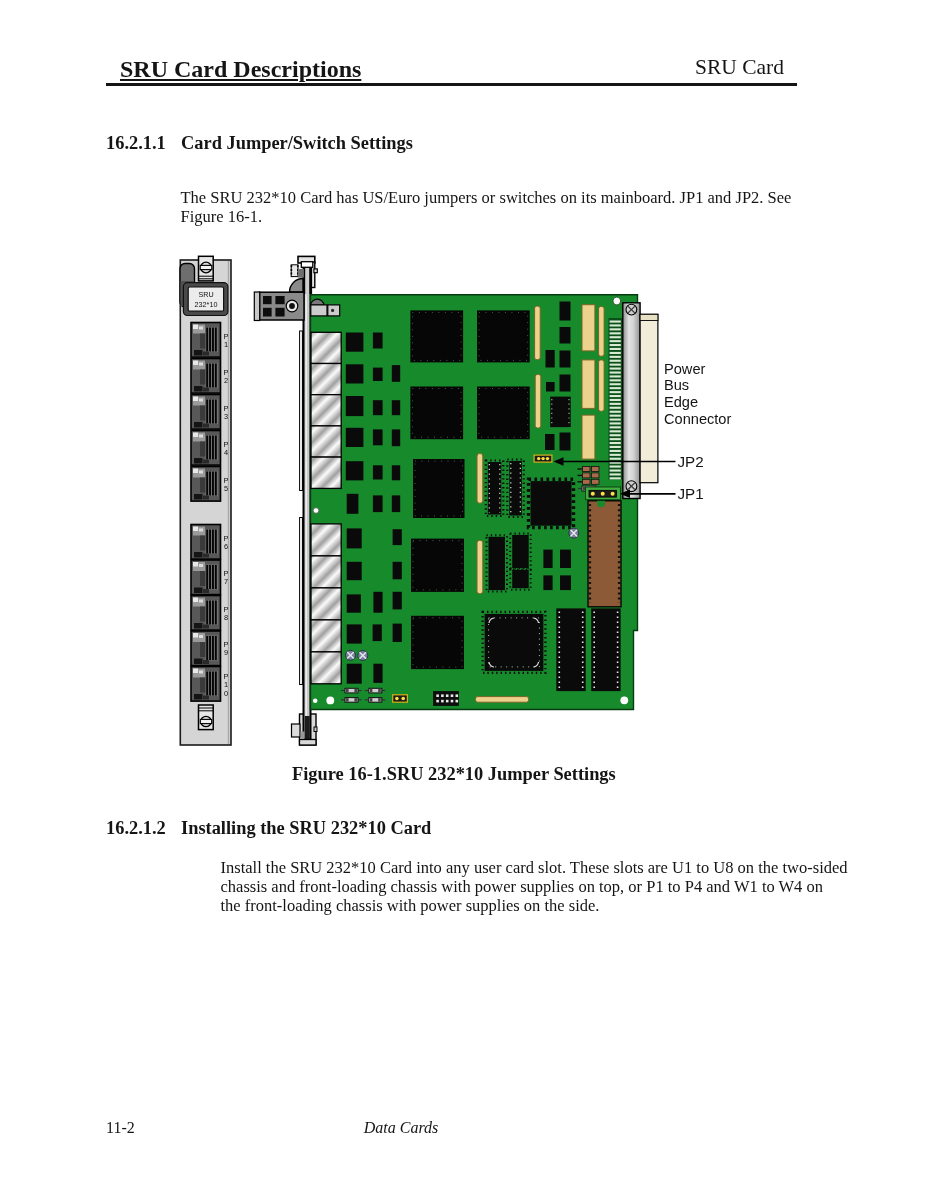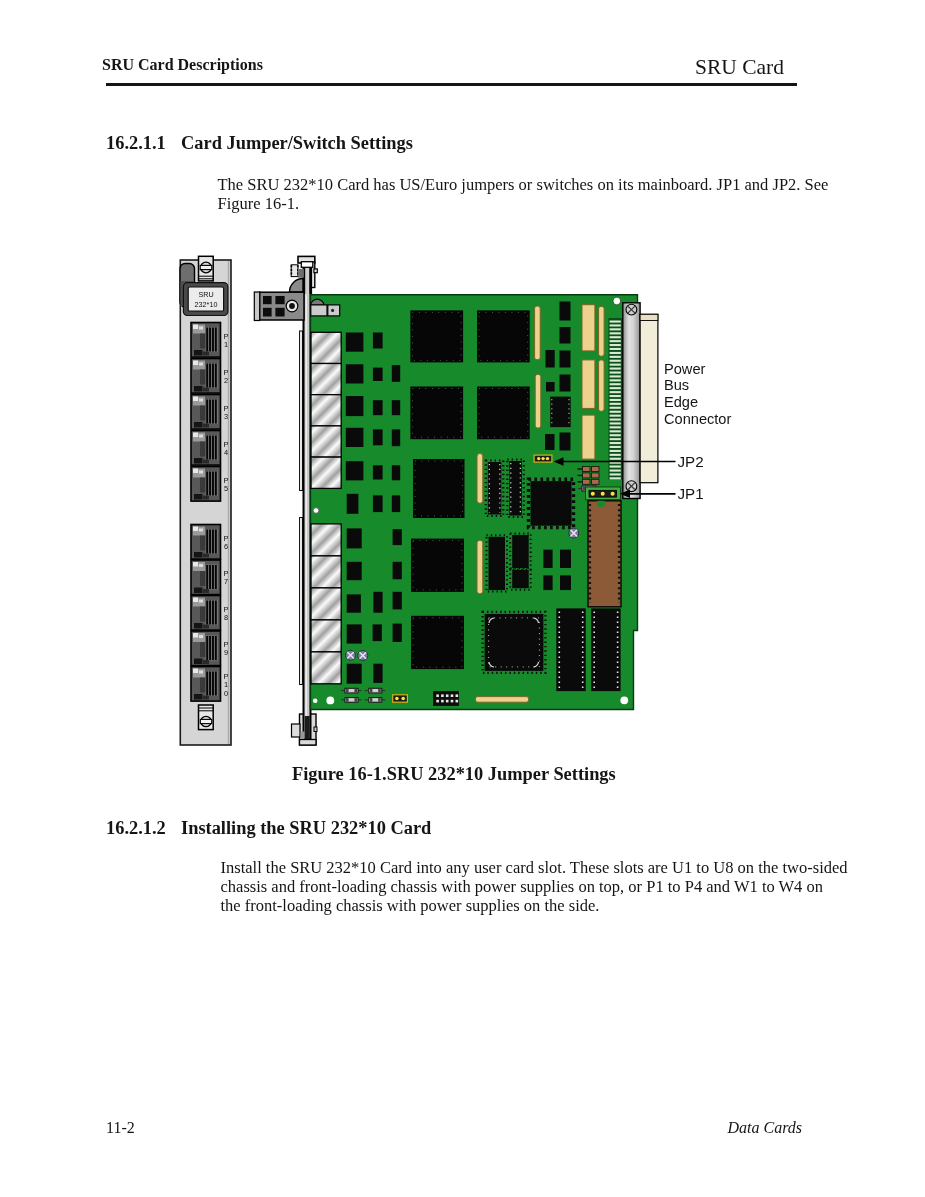--- a/index.html
+++ b/index.html
@@ -3,36 +3,36 @@
 <meta charset="utf-8">
 <style>
 html,body{margin:0;padding:0;}
 body{width:925px;height:1197px;position:relative;background:#ffffff;
      font-family:"Liberation Serif",serif;color:#151515;overflow:hidden;}
 .abs{position:absolute;white-space:nowrap;}
 </style>
 </head>
 <body>
 
-<div class="abs" style="left:102px;top:57px;font-size:16px;line-height:1;font-weight:bold;">SRU Card Descriptions</div>
+<div class="abs" style="left:120px;top:57px;font-size:24px;line-height:1;font-weight:bold;text-decoration:underline;">SRU Card Descriptions</div>
 <div class="abs" style="left:695px;top:57px;font-size:21.5px;line-height:1;font-weight:normal;">SRU Card</div>
 <div class="abs" style="left:106px;top:83px;width:691px;height:2.8px;background:#151515;"></div>
 
 <div class="abs" style="left:106px;top:133.7px;font-size:18.4px;line-height:1;font-weight:bold;">16.2.1.1</div>
 <div class="abs" style="left:181px;top:133.7px;font-size:18.4px;line-height:1;font-weight:bold;">Card Jumper/Switch Settings</div>
-<div class="abs" style="left:180.5px;top:175px;font-size:16.5px;line-height:19.3px;margin-left:37px;">The SRU 232*10 Card has US/Euro jumpers or switches on its mainboard. JP1 and JP2. See<br>Figure 16-1.</div>
+<div class="abs" style="left:180.5px;top:188px;font-size:16.5px;line-height:19.3px;">The SRU 232*10 Card has US/Euro jumpers or switches on its mainboard. JP1 and JP2. See<br>Figure 16-1.</div>
 
 <div class="abs" style="left:292px;top:764.6px;font-size:18.4px;line-height:1;font-weight:bold;">Figure 16-1.SRU 232*10 Jumper Settings</div>
 
 <div class="abs" style="left:106px;top:819.3px;font-size:18.4px;line-height:1;font-weight:bold;">16.2.1.2</div>
 <div class="abs" style="left:181px;top:819.3px;font-size:18.4px;line-height:1;font-weight:bold;text-align:right;">Installing the SRU 232*10 Card</div>
 <div class="abs" style="left:180.5px;top:857.8px;font-size:16.5px;line-height:19.35px;margin-left:40px;">Install the SRU 232*10 Card into any user card slot. These slots are U1 to U8 on the two-sided<br>chassis and front-loading chassis with power supplies on top, or P1 to P4 and W1 to W4 on<br>the front-loading chassis with power supplies on the side.</div>
 
 <div class="abs" style="left:106px;top:1120.4px;font-size:16px;line-height:1;">11-2</div>
-<div class="abs" style="left:0px;top:1120.4px;width:802px;text-align:right;font-size:16px;line-height:1;font-style:italic;">Data Cards</div>
+<div class="abs" style="left:0px;top:1120.4px;width:802px;text-align:center;font-size:16px;line-height:1;font-style:italic;">Data Cards</div>
 
 <svg class="abs" style="left:0;top:0;" width="925" height="1197" viewBox="0 0 925 1197">
 <defs>
 <linearGradient id="hat" gradientUnits="userSpaceOnUse" x1="0" y1="0" x2="9.2" y2="9.2" spreadMethod="repeat">
   <stop offset="0" stop-color="#a0a0a0"></stop>
   <stop offset="0.45" stop-color="#fbfbfb"></stop>
   <stop offset="1" stop-color="#a0a0a0"></stop>
 </linearGradient>
 <linearGradient id="hous" x1="0" y1="0" x2="1" y2="0">
   <stop offset="0" stop-color="#8d8d8d"></stop>

